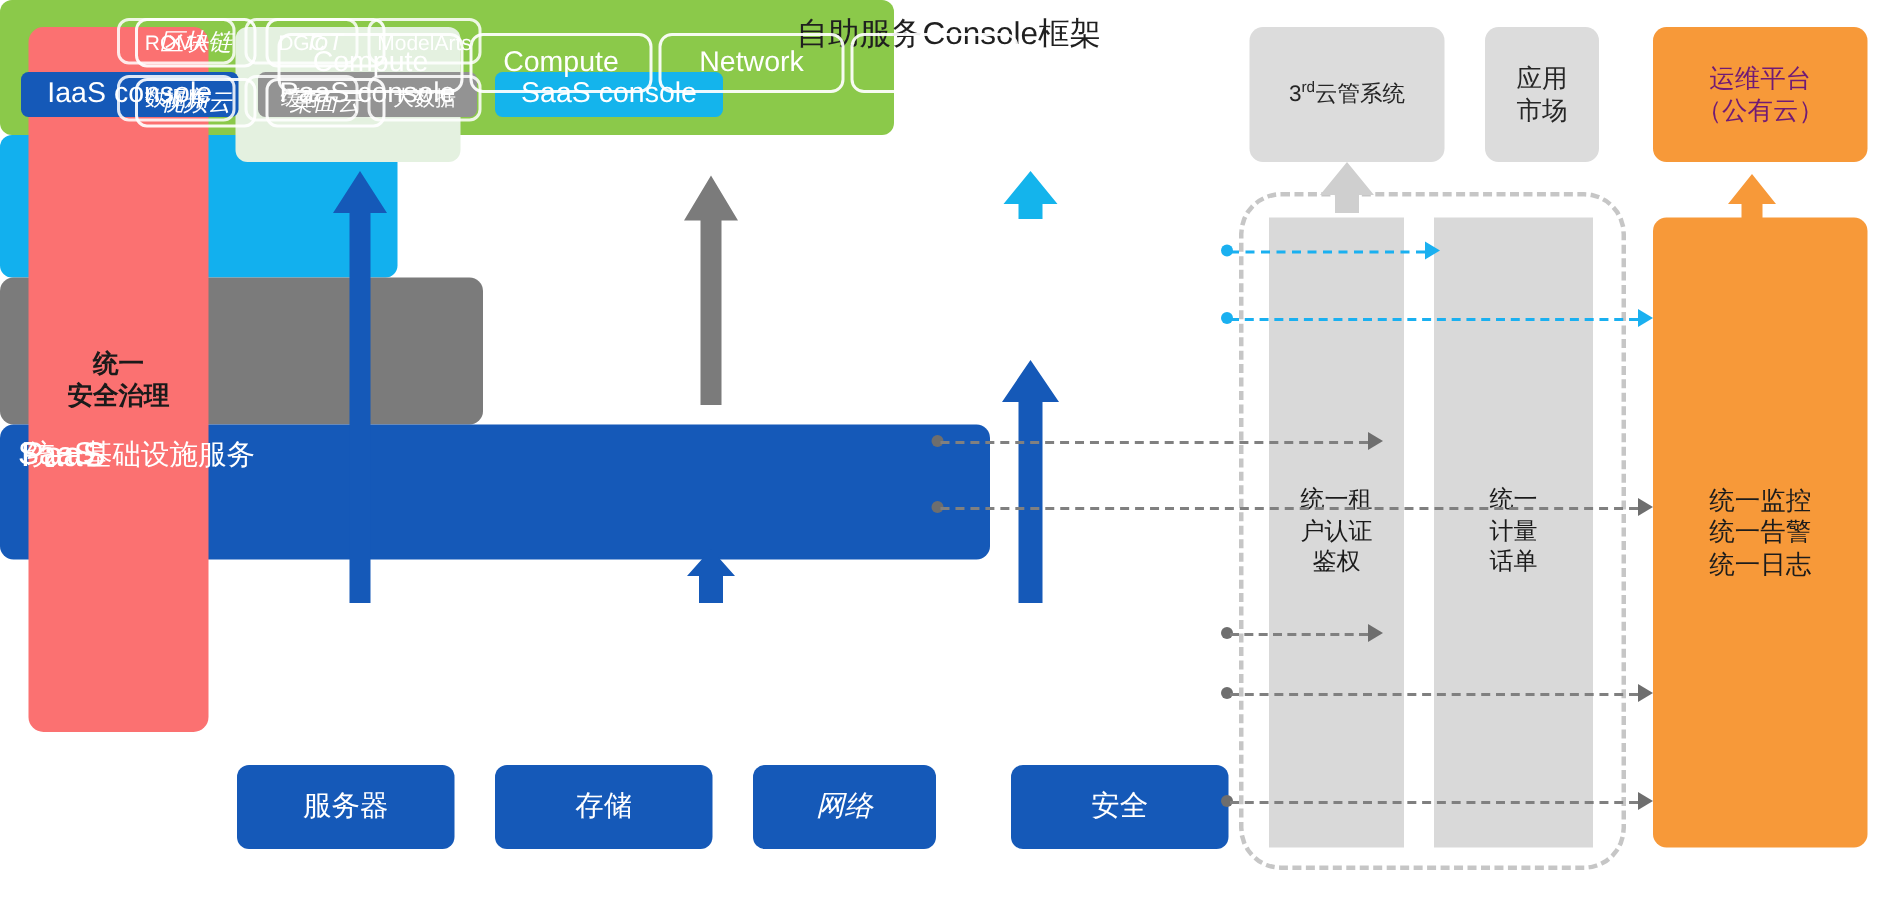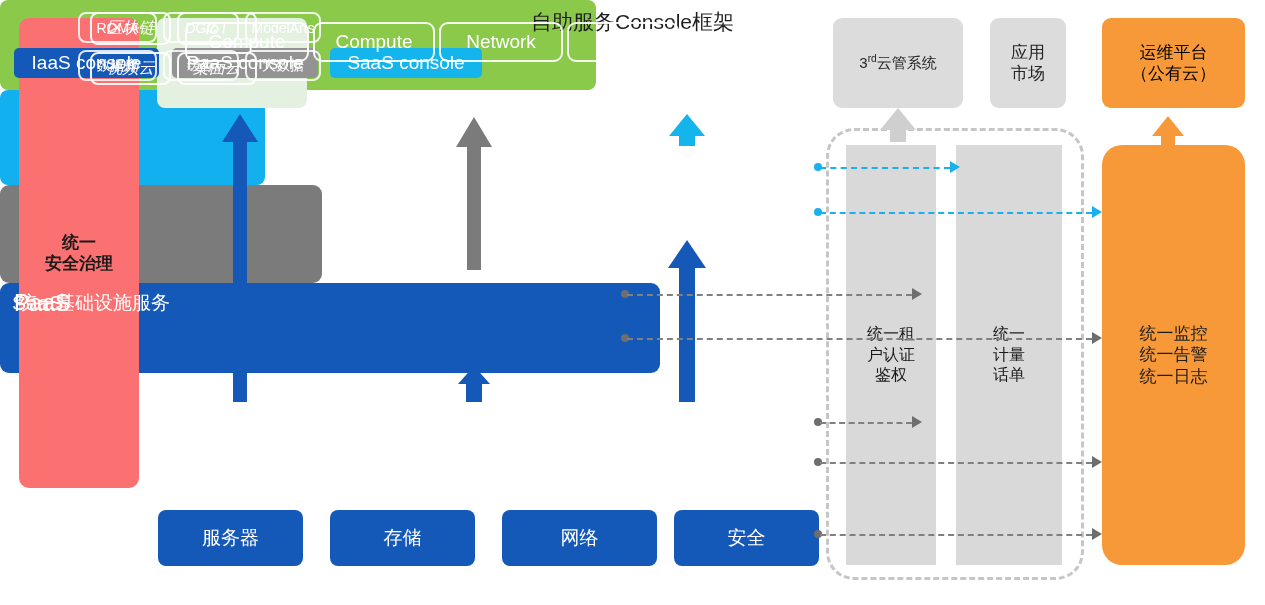--- a/index.html
+++ b/index.html
@@ -20,21 +20,21 @@
   .cons-iaas{left:14px;width:145px;background:#1559b8;}
   .cons-paas{left:172px;width:146px;background:#939393;}
   .cons-saas{left:330px;width:152px;background:#14b4ec;}
 
   
   .gray-top{background:#dcdcdc;border-radius:9px;color:#262626;font-size:15px;}
   .g3rd{left:833px;top:18px;width:130px;height:90px;}
   .gmarket{left:990px;top:18px;width:76px;height:90px;font-size:17px;}
 
   
-  .orange-top{left:1102px;top:18px;width:143px;height:90px;background:#f79939;border-radius:9px;color:#000000;font-size:17px;}
+  .orange-top{left:1102px;top:18px;width:143px;height:90px;background:#f79939;border-radius:9px;color:#701a75;font-size:17px;}
 
   
   .saas{left:553px;top:145px;width:265px;height:95px;background:#12b0ee;border-radius:8px;}
   .saas-label{position:absolute;left:12px;top:50%;transform:translateY(-50%);color:#fff;font-size:21px;}
   .chip-out{position:absolute;border:2px solid rgba(255,255,255,.92);border-radius:8px;height:29px;display:flex;align-items:center;justify-content:center;color:#ffffff;font-size:16px;font-style:italic;}
   .s1{left:90px;top:12px;width:77px;}
   .s2{left:177px;top:12px;width:76px;}
   .s3{left:90px;top:52px;width:77px;}
   .s4{left:177px;top:52px;width:76px;}
 
@@ -55,33 +55,33 @@
   .ichip{position:absolute;top:22px;height:36px;border:2px solid rgba(255,255,255,.92);border-radius:9px;display:flex;align-items:center;justify-content:center;color:#fff;font-size:19px;}
   .i1{left:185px;width:120px;}
   .i2{left:313px;width:118px;}
   .i3{left:439px;width:120px;}
   .i4{left:567px;width:108px;}
 
   
   .bbox{top:510px;height:56px;background:#1559b8;border-radius:8px;color:#fff;font-size:19px;}
   .b1{left:158px;width:145px;}
   .b2{left:330px;width:145px;}
-  .b3{left:502px;width:155px;}
+  .b3{left:502px;width:122px;font-style:italic;}
   .b4{left:674px;width:145px;}
 
   
   .dash-container{position:absolute;left:826px;top:128px;width:258px;height:452px;border:3px dashed #c6c6c6;border-radius:28px;box-sizing:border-box;}
 
   
   .gpillar{position:absolute;background:#d9d9d9;color:#1a1a1a;font-size:16px;display:flex;align-items:center;justify-content:center;text-align:center;line-height:1.3;}
   .gp1{left:846px;top:145px;width:90px;height:420px;}
   .gp2{left:956px;top:145px;width:106px;height:420px;}
 
   
-  .orange-pillar{left:1102px;top:145px;width:143px;height:420px;background:#f79939;border-radius:20px;color:#1c1c1c;font-size:17px;}
+  .orange-pillar{left:1102px;top:145px;width:143px;height:420px;background:#f79939;border-radius:9px;color:#1c1c1c;font-size:17px;}
 
   
   .varrow{position:absolute;}
   .sup{font-size:.68em;vertical-align:super;}
   .dline{position:absolute;height:0;border-top:2.5px dashed #808080;}
   .dline.cy{border-top-color:#1ab0f0;}
   .dot{position:absolute;width:8px;height:8px;border-radius:50%;background:#6e6e6e;}
   .dot.cy{background:#1ab0f0;}
   .ahead{position:absolute;width:0;height:0;border-top:6px solid transparent;border-bottom:6px solid transparent;border-left:10px solid #6e6e6e;}
   .ahead.cy{border-left-color:#1ab0f0;}

